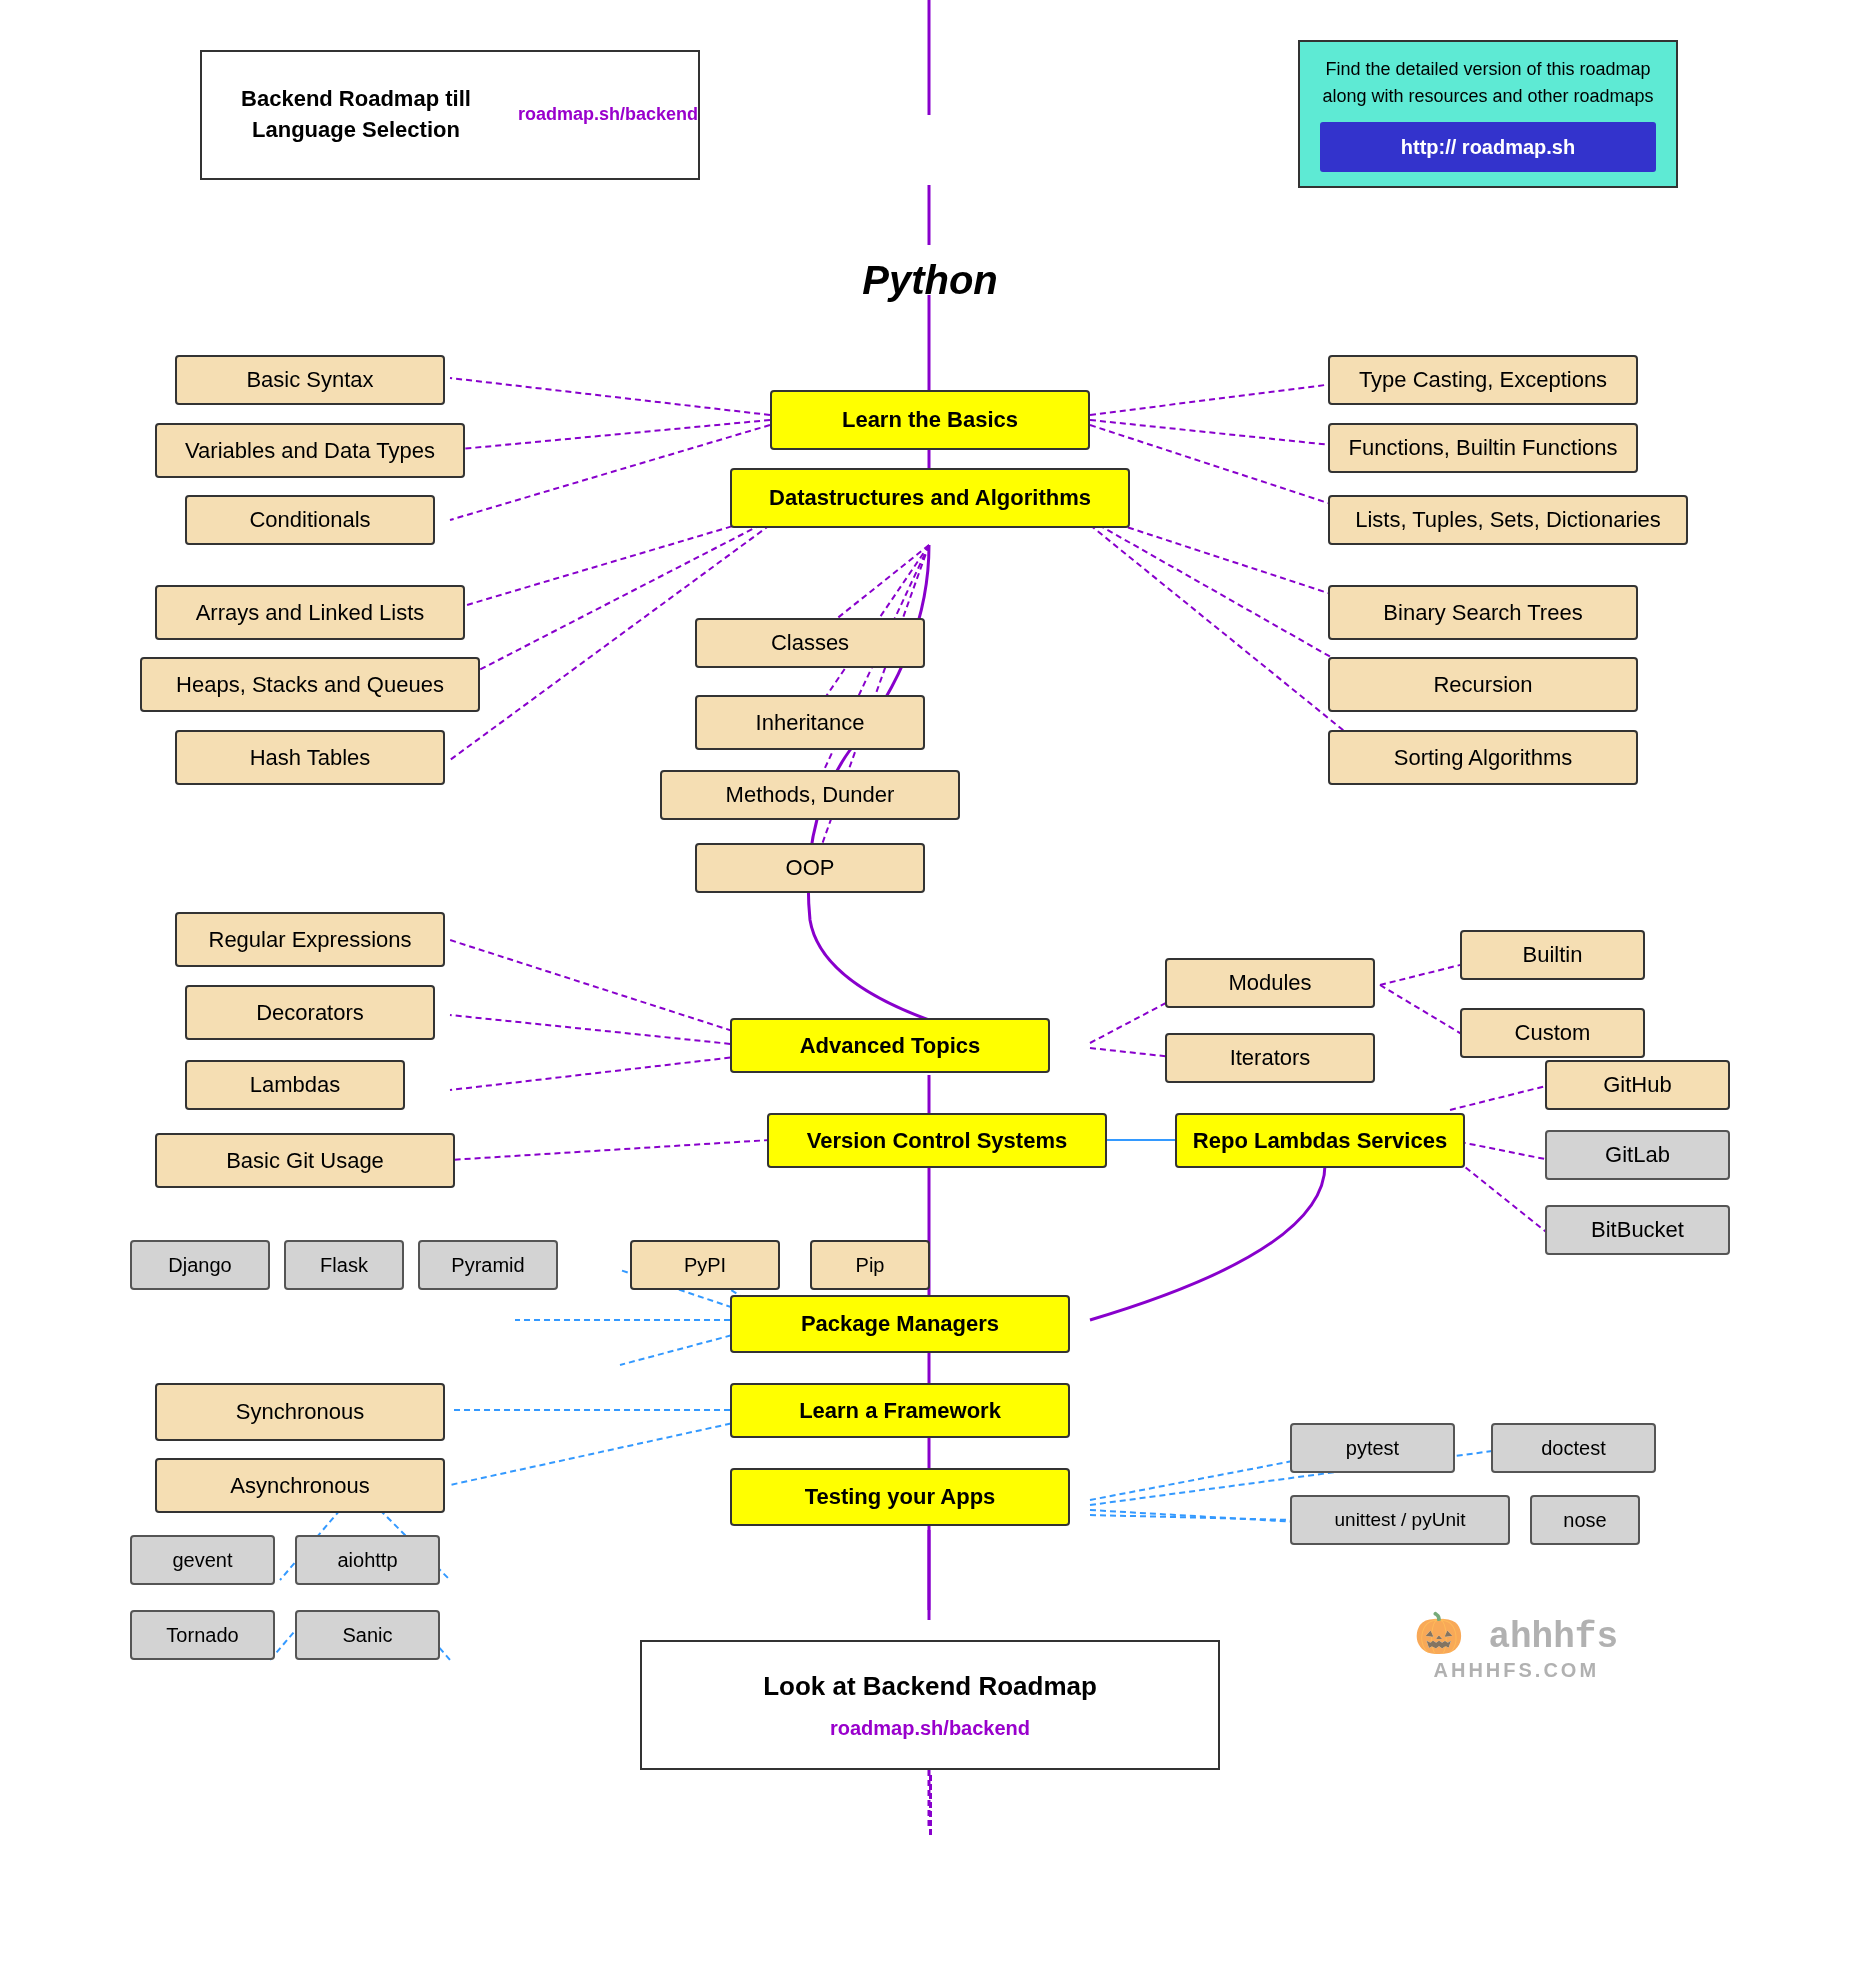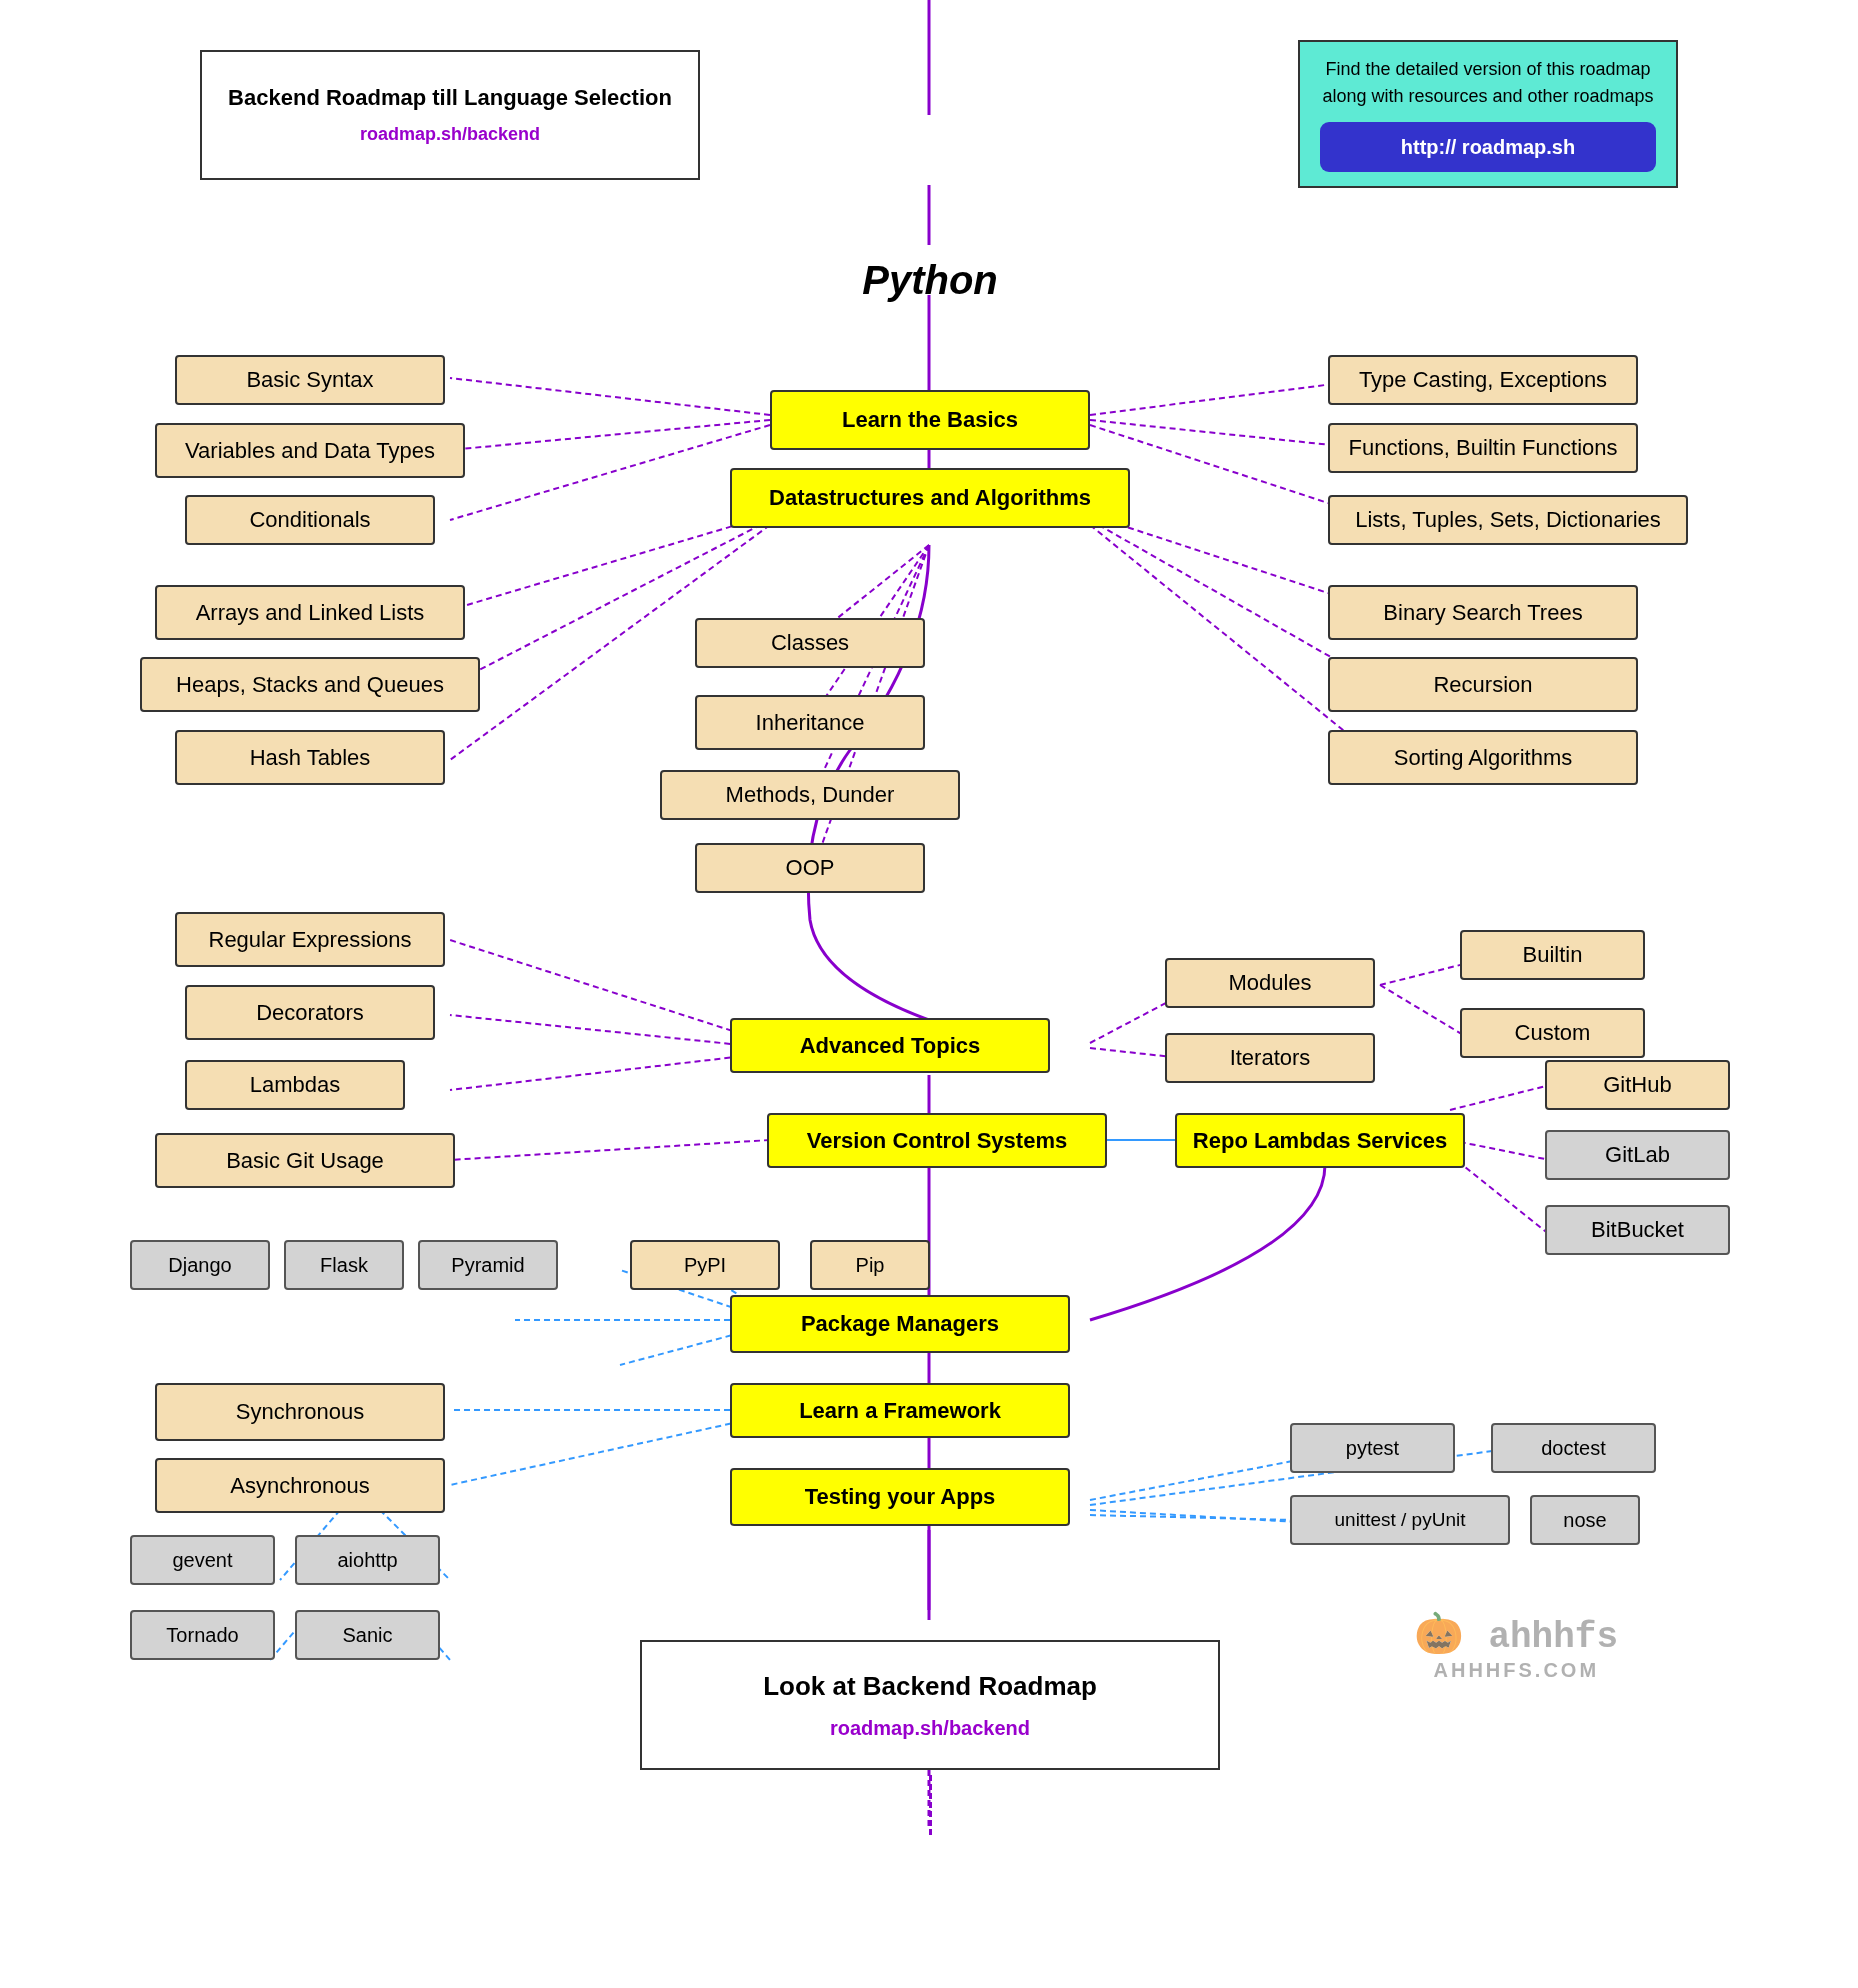--- a/index.html
+++ b/index.html
@@ -176,28 +176,28 @@
     <line x1="1090" y1="1500" x2="1350" y2="1450" stroke="#3399FF" stroke-width="2" stroke-dasharray="6,4"></line>
     <line x1="1090" y1="1505" x2="1500" y2="1450" stroke="#3399FF" stroke-width="2" stroke-dasharray="6,4"></line>
     <line x1="1090" y1="1510" x2="1350" y2="1525" stroke="#3399FF" stroke-width="2" stroke-dasharray="6,4"></line>
     <line x1="1090" y1="1515" x2="1500" y2="1525" stroke="#3399FF" stroke-width="2" stroke-dasharray="6,4"></line>
 
     <line x1="929" y1="1530" x2="929" y2="1620" stroke="#8800CC" stroke-width="3"></line>
     <line x1="929" y1="1750" x2="929" y2="1830" stroke="#8800CC" stroke-width="3" stroke-dasharray="6,4"></line>
 
   </svg>
 
-  <div class="node-header" style="position:absolute; left:200px; top:50px; width:500px; height:130px; display:flex; flex-direction:column; align-items:center; justify-content:center; gap:8px;">
+  <div class="node-header" style="position:absolute; left:200px; top:50px; width:500px; height:130px; display:flex; flex-direction:row; align-items:center; justify-content:center; gap:8px;">
     <span style="font-size:22px; font-weight:bold; text-align:center;">Backend Roadmap till Language Selection</span>
     <span style="color:#9900CC; font-size:18px; cursor:pointer;">roadmap.sh/backend</span>
   </div>
 
   <div class="info-box" style="position:absolute; right:180px; top:40px; width:380px;">
     <div style="font-size:18px; margin-bottom:12px; line-height:1.5;">Find the detailed version of this roadmap along with resources and other roadmaps</div>
-    <div style="background:#3333CC; color:#fff; padding:10px 16px; font-size:20px; font-weight:bold; border-radius:9px; cursor:pointer;">
+    <div style="background:#3333CC; color:#fff; padding:10px 16px; font-size:20px; font-weight:bold; border-radius:3px; cursor:pointer;">
       <span>http:// roadmap.sh</span>
     </div>
   </div>
 
   <div class="node node-python" style="left:820px; top:250px; width:220px; height:60px;">
     <span>Python</span>
   </div>
 
   <div class="node node-yellow" style="left:770px; top:390px; width:320px; height:60px;">
     <span>Learn the Basics</span>

